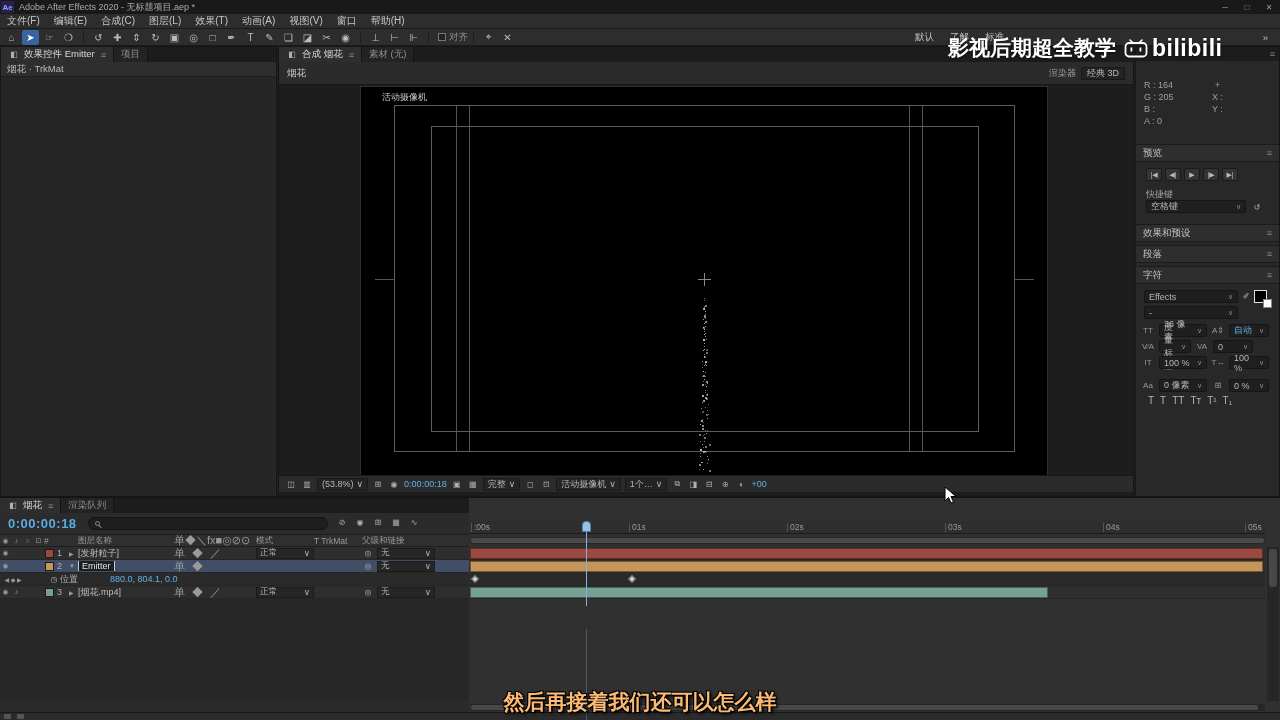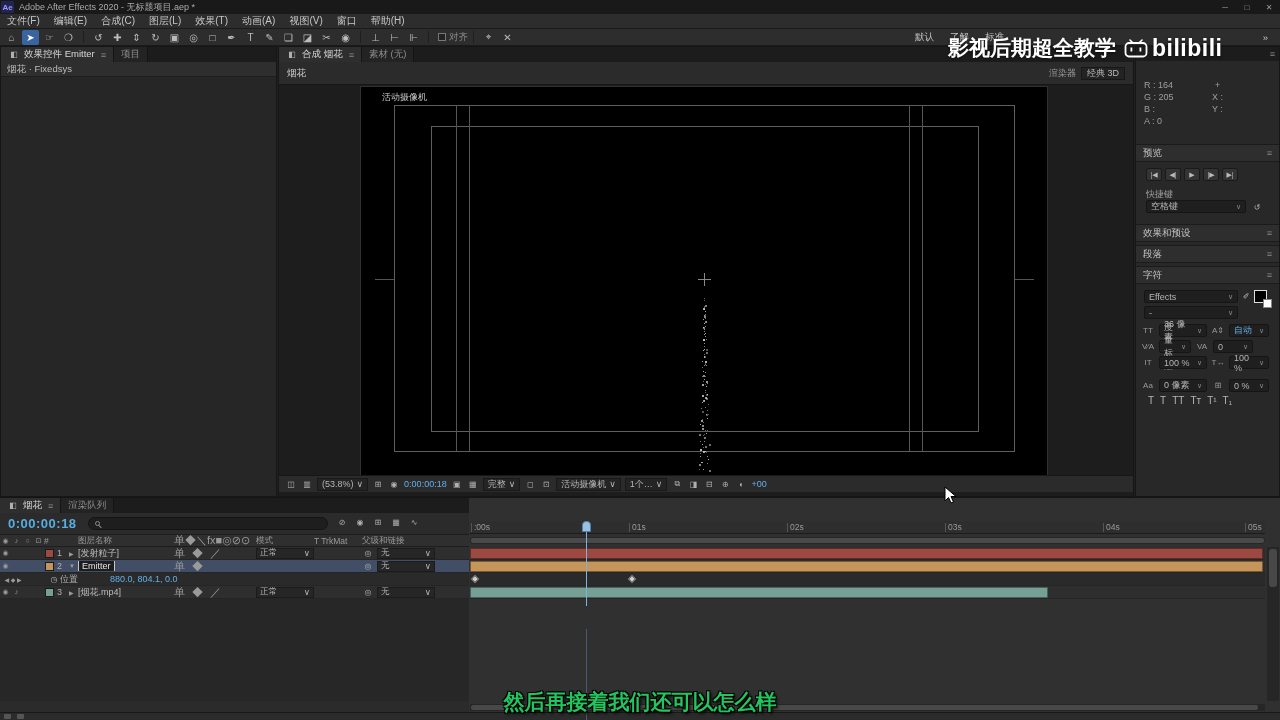--- a/index.html
+++ b/index.html
@@ -134,21 +134,21 @@
   
   .statusbar{left:0;top:712px;width:1280px;height:8px;background:#2b2b2b;border-top:1px solid #181818;
              display:flex;align-items:center;gap:6px;padding:0 4px;}
   .st-ic{width:7px;height:5px;background:#555;border-radius:1px;}
 
   
   .watermark{position:absolute;left:948px;top:34px;display:flex;align-items:center;gap:8px;z-index:40;
              color:#fff;font-weight:bold;font-size:21px;text-shadow:0 1px 3px rgba(0,0,0,.55);}
   .bili{display:flex;align-items:center;gap:4px;font-size:23px;letter-spacing:.5px;}
   .subtitle{position:absolute;left:0;top:688px;width:1280px;text-align:center;z-index:40;
-            font-size:21px;font-weight:bold;color:#22c55e;
+            font-size:21px;font-weight:bold;color:#fdba74;
             text-shadow:-1px -1px 0 #000,1px -1px 0 #000,-1px 1px 0 #000,1px 1px 0 #000,2px 2px 3px #000;}
   .cursor{position:absolute;left:944px;top:486px;z-index:50;}
 </style>
 </head>
 <body>
 
 <div id="app">
 
   <div class="abs titlebar">
     <div class="ae-badge">Ae</div>
@@ -213,21 +213,21 @@
     <div class="tabs">
       <div class="tab on">
         <span class="ico sm">◧</span>
         <span>效果控件 Emitter</span>
         <span class="pmenu">≡</span>
       </div>
       <div class="tab">
         <span>项目</span>
       </div>
     </div>
-    <div class="fx-ctx">烟花 · Fixedsys</div>
+    <div class="fx-ctx">烟花 · TrkMat</div>
   </div>
 
   <div class="panel compp">
     <div class="tabs">
       <div class="tab on">
         <span class="ico sm">◧</span>
         <span>合成 烟花</span>
         <span class="pmenu">≡</span>
       </div>
       <div class="tab">

